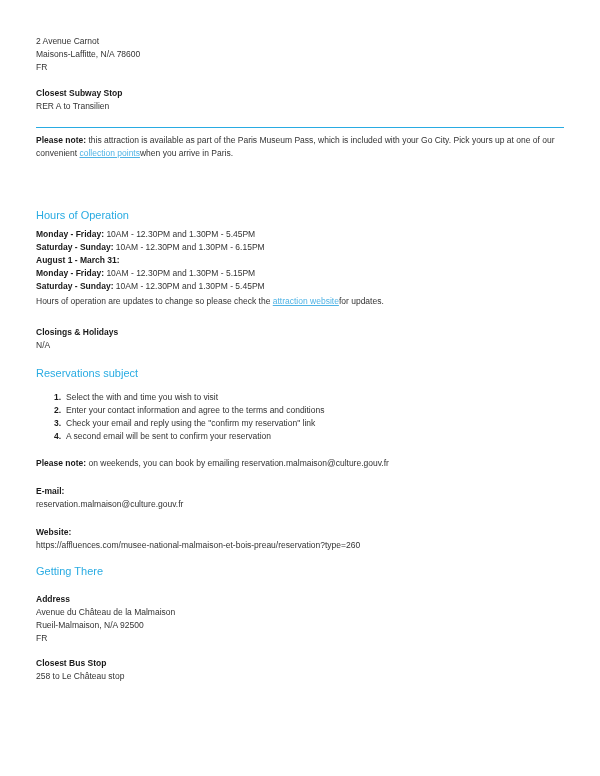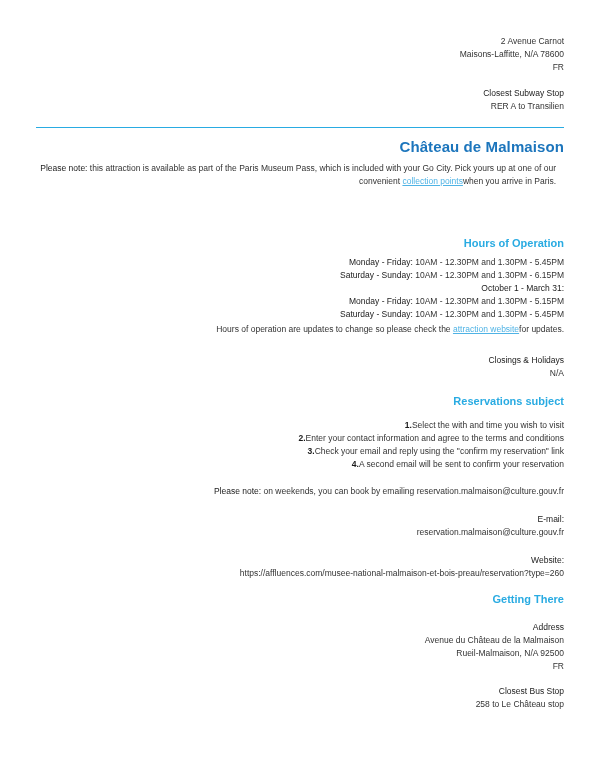--- a/index.html
+++ b/index.html
@@ -8,26 +8,26 @@
     --c-link:#4fb3e5;
     --c-divider:#29abe2;
     --c-text:#333333;
   }
   html,body{margin:0;padding:0;}
   body{
     width:600px;height:776px;background:#ffffff;overflow:hidden;
     font-family:"Liberation Sans",sans-serif;color:var(--c-text);
     -webkit-font-smoothing:antialiased;
   }
-  .page{padding:35px 36px 0 36px;width:528px;text-align:right;}
+  .page{padding:35px 36px 0 36px;width:528px;}
   p{margin:0;}
   .line{font-size:8.5px;line-height:13px;}
-  .b{font-weight:400;color:#1a1a1a;}
+  .b{font-weight:700;color:#1a1a1a;}
   .title{font-size:15px;line-height:18px;font-weight:700;color:var(--c-title);margin:10px 0 0 0;letter-spacing:.1px;}
-  .heading{font-size:11px;line-height:14px;font-weight:700;color:var(--c-heading);margin:0;}
+  .heading{font-size:11px;line-height:14px;font-weight:400;color:var(--c-heading);margin:0;}
   .link{color:var(--c-link);cursor:pointer;}
   .divider{border:none;border-top:1.5px solid var(--c-divider);margin:14px 0 0 0;height:0;}
   .subway-label{margin-top:13px;}
   .intro{margin-top:6px;width:520px;}
   .hours-heading{margin-top:48px;}
   .hours-rows{margin-top:6px;}
   .hours-note{margin-top:2px;}
   .closings-label{margin-top:18px;}
   .res-heading{margin-top:14px;}
   .res-intro{margin-top:6px;}
@@ -49,30 +49,29 @@
   <section>
     <p class="line">2 Avenue Carnot</p>
     <p class="line">Maisons-Laffitte, N/A 78600</p>
     <p class="line">FR</p>
     <p class="line b subway-label">Closest Subway Stop</p>
     <p class="line">RER A to Transilien</p>
   </section>
 
   <hr class="divider">
 
-  <h1 class="title">Château de Malmaison</h1>
 
   <p class="line intro"><strong class="b">Please note:</strong><span> this attraction is available as part of the Paris Museum Pass, which is included with your Go City. Pick yours up at one of our convenient </span><a class="link" href="#">collection points</a><span>when you arrive in Paris.</span></p>
 
   <h2 class="heading hours-heading">Hours of Operation</h2>
 
   <div class="hours-rows">
     <p class="line"><strong class="b">Monday - Friday:</strong><span> 10AM - 12.30PM and 1.30PM - 5.45PM</span></p>
     <p class="line"><strong class="b">Saturday - Sunday:</strong><span> 10AM - 12.30PM and 1.30PM - 6.15PM</span></p>
-    <p class="line"><strong class="b">October 1 - March 31:</strong><span></span></p>
+    <p class="line"><strong class="b">August 1 - March 31:</strong><span></span></p>
     <p class="line"><strong class="b">Monday - Friday:</strong><span> 10AM - 12.30PM and 1.30PM - 5.15PM</span></p>
     <p class="line"><strong class="b">Saturday - Sunday:</strong><span> 10AM - 12.30PM and 1.30PM - 5.45PM</span></p>
   </div>
 
   <p class="line hours-note"><span>Hours of operation are updates to change so please check the </span><a class="link" href="#">attraction website</a><span>for updates.</span></p>
 
   <p class="line b closings-label">Closings &amp; Holidays</p>
   <p class="line">N/A</p>
 
   <h2 class="heading res-heading">Reservations subject</h2>

